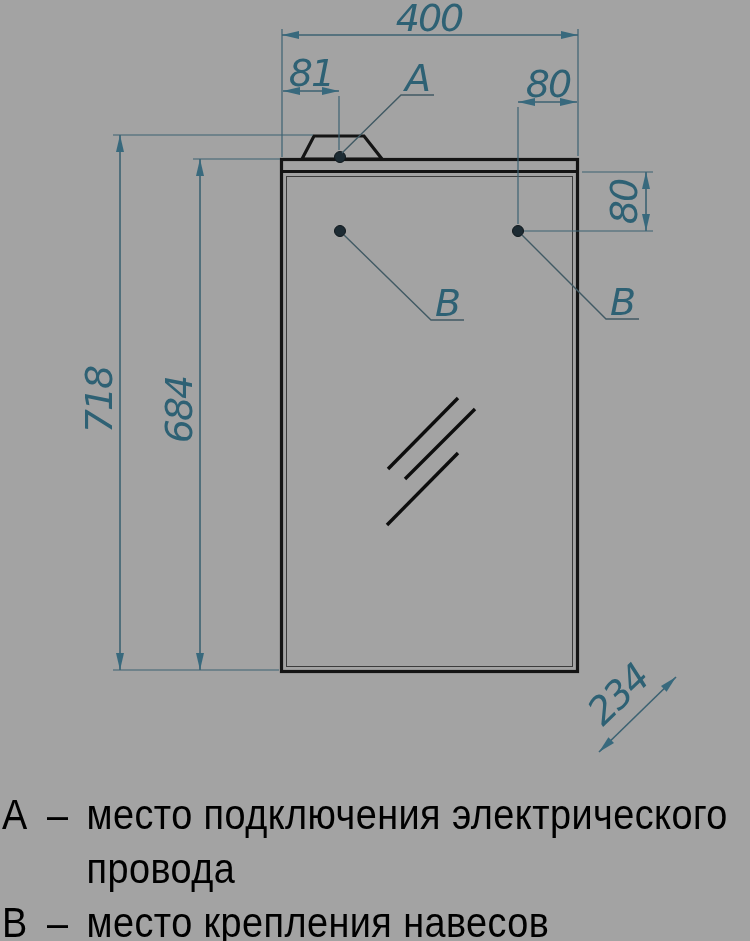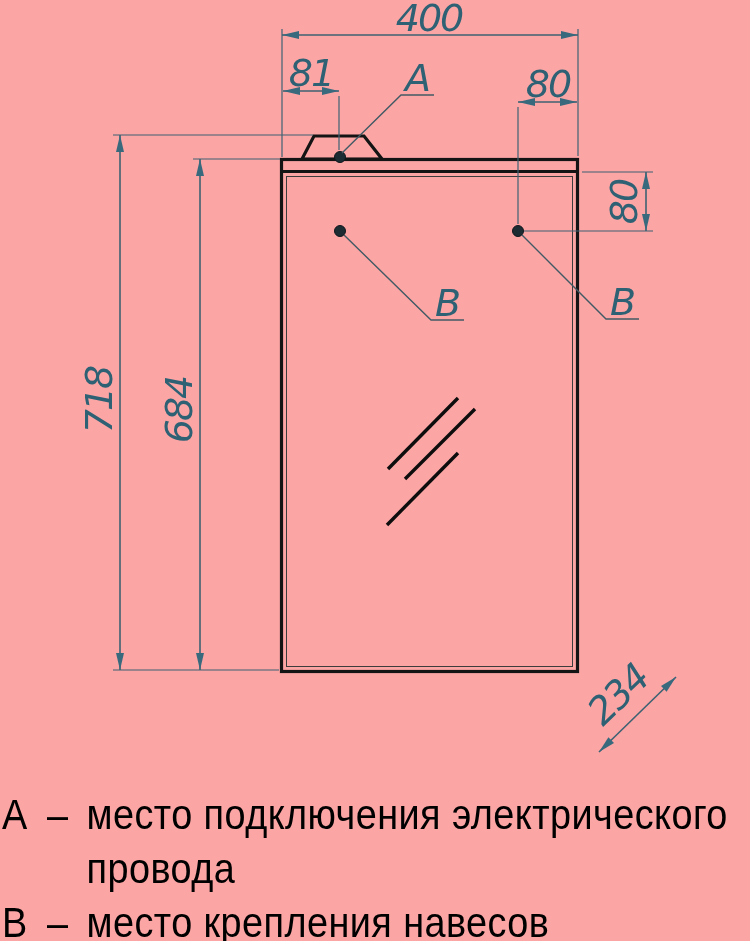--- a/index.html
+++ b/index.html
@@ -1,20 +1,20 @@
 <!DOCTYPE html>
 <html><head>
 <meta charset="utf-8">
 <style>
   html,body{margin:0;padding:0;}
   body{background:#ffffff;}
   .page{
     position:relative;
     width:750px;height:941px;
-    background:#fca5a5;
+    background:#a3a3a3;
     overflow:hidden;
     font-family:"Liberation Sans",sans-serif;
   }
   .drawing{position:absolute;left:0;top:0;}
   
   .ink{stroke:#141414;fill:none;}
   .ink-thick{stroke-width:3.2;}
   .ink-thin{stroke:#3c3c3c;stroke-width:1;}
   .hatch{stroke:#0d0d0d;stroke-width:3.4;}
   

